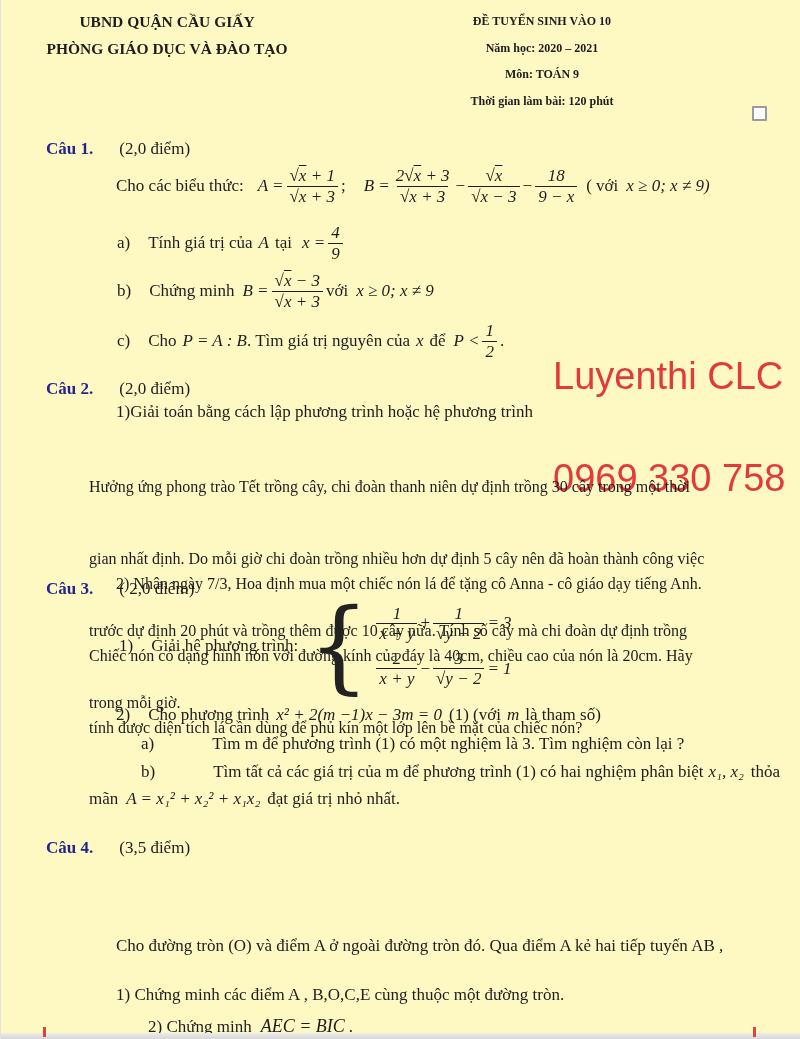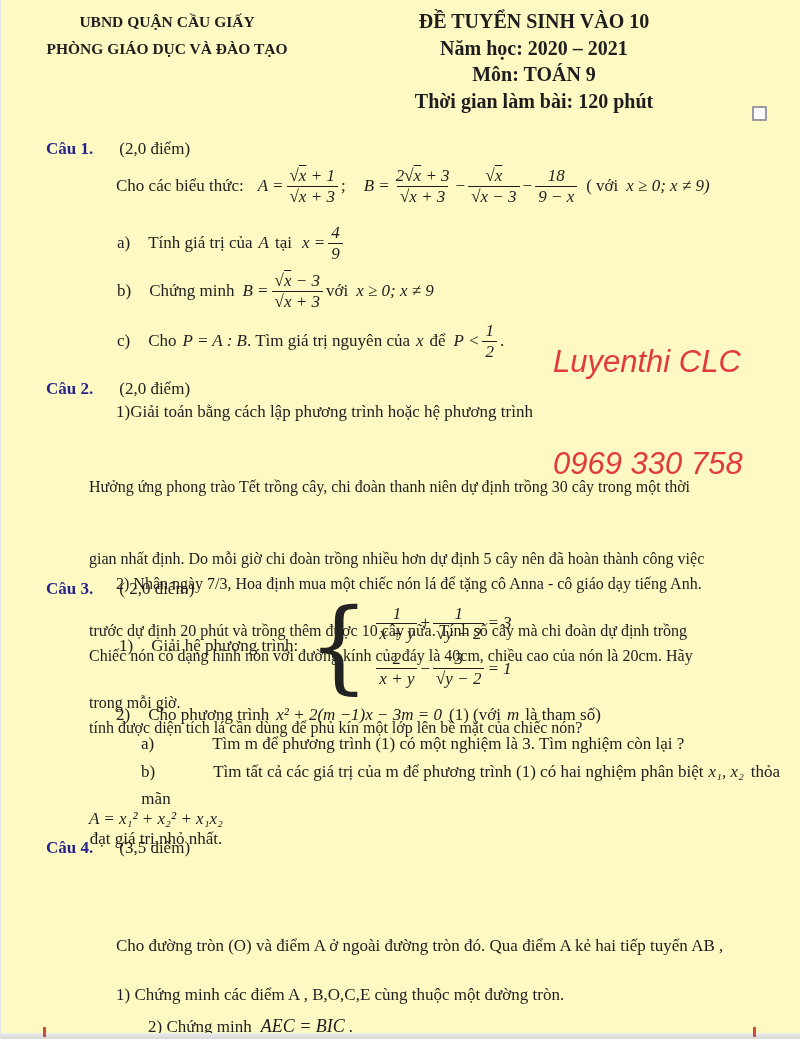--- a/index.html
+++ b/index.html
@@ -16,24 +16,24 @@
   .navy{color:#24248f;font-weight:bold;font-family:Liberation Serif, serif;}
   .b{font-weight:bold;}
   .m{font-style:italic;}
   .center{text-align:center;}
   .frac{display:inline-flex;flex-direction:column;align-items:center;
         font-style:italic;line-height:1.12;margin:0 3px;vertical-align:middle;}
   .frac .num{padding:0 3px;}
   .frac .den{border-top:1.4px solid #1d1d1d;padding:0 3px;}
   .ov{text-decoration:overline;text-decoration-thickness:1px;}
   .hdrL{left:32px;top:8px;width:268px;line-height:27px;font-size:15.5px;}
-  .hdrR{left:364px;top:8px;width:338px;line-height:26.5px;font-size:20px;}
+  .hdrR{left:372px;top:8px;width:338px;line-height:26.5px;font-size:12px;}
   .cornerbox{left:751px;top:106px;width:11px;height:11px;border:2px solid #9b9b9b;border-radius:1px;background:#fcfcfc;}
-  .wm{left:552px;top:277px;color:#e13a3e;font-family:"Liberation Sans","DejaVu Sans",sans-serif;
-      font-size:31px;line-height:34px;white-space:pre;font-style:italic;}
+  .wm{left:552px;top:291px;color:#e13a3e;font-family:"Liberation Sans","DejaVu Sans",sans-serif;
+      font-size:38px;line-height:34px;white-space:pre;}
   .para{position:absolute;white-space:pre;line-height:24px;font-size:16px;}
   .para div{white-space:pre;}
   .p4{line-height:33.5px;font-size:17px;}
   .brace{font-size:96px;font-weight:400;line-height:0.95;transform:scaleY(1.05);
          font-family:"DejaVu Serif",serif;color:#222;margin:0 4px 0 10px;}
   .eqcol{display:flex;flex-direction:column;gap:6px;}
   .eqrow{display:flex;align-items:center;white-space:pre;}
   .strip{left:0;bottom:0;width:800px;height:6px;background:linear-gradient(#ececec,#d7d7d7);}
   .redtick{width:3px;height:10px;background:#d4493f;}
 </style>
@@ -227,21 +227,21 @@
   </div>
   <div class="row" style="left:140px;top:762px;">
     <span>b)</span>
     <span style="width:58px;"></span>
     <span>Tìm tất cả các giá trị của m để phương trình (1) có hai nghiệm phân biệt</span>
     <span style="width:5px;"></span>
     <span class="m">x₁, x₂</span>
     <span style="width:7px;"></span>
     <span>thỏa</span>
   </div>
-  <div class="row" style="left:88px;top:789px;flex-direction:column;">
+  <div class="row" style="left:88px;top:789px;">
     <span>mãn</span>
     <span style="width:8px;"></span>
     <span class="m">A = x₁² + x₂² + x₁x₂</span>
     <span style="width:7px;"></span>
     <span>đạt giá trị nhỏ nhất.</span>
   </div>
 
   <div class="row" style="left:45px;top:838px;">
     <span class="navy">Câu 4.</span>
     <span style="width:26px;"></span>

